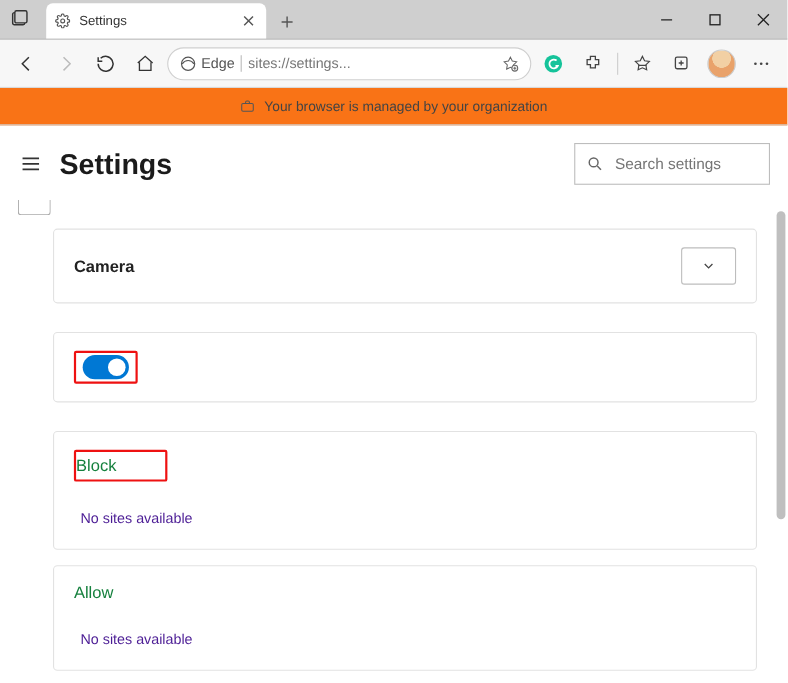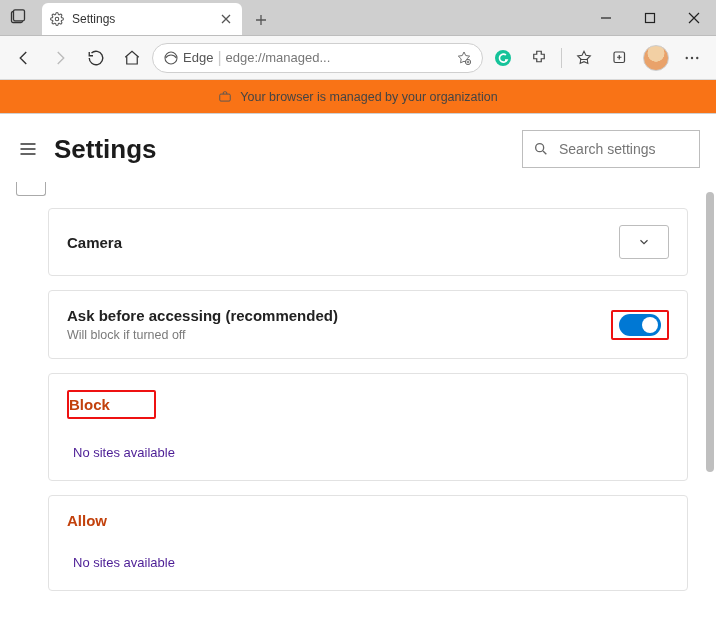--- a/index.html
+++ b/index.html
@@ -128,21 +128,21 @@
     width: 30px; height: 14px;
     border: 1px solid #aaa; border-top:none;
     border-bottom-left-radius:3px; border-bottom-right-radius:3px;
     margin-left: 8px;
     margin-bottom: 12px;
   }
   .card {
     border: 1px solid #e2e2e2;
     border-radius: 4px;
     background:#fff;
-    margin: 8px 8px 14px 40px;
+    margin: 8px 8px 26px 40px;
   }
   .card.pad { padding: 16px 18px; }
   .row { display:flex; align-items:center; }
   .row.space { justify-content: space-between; }
   .sec-title { font-size: 15px; font-weight:600; color:#222; }
   .sec-sub { font-size: 12.5px; color:#7a7a7a; margin-top:4px; }
   .chev-btn {
     width: 50px; height: 34px;
     border: 1px solid #bdbdbd;
     border-radius: 3px;
@@ -159,21 +159,21 @@
   .hl-red {
     border: 2.5px solid #e11;
     border-radius: 2px;
   }
   .hl-toggle { padding: 2px 6px; }
   .hl-block { display:inline-block; padding:4px 44px 4px 0px; }
   .listcard {
     border:1px solid #e2e2e2; border-radius:4px; background:#fff;
     margin: 6px 8px 14px 40px;
   }
-  .listcard .lh { padding:16px 18px 10px 18px; font-weight:700; font-size:15px; color:#c2410c;}
+  .listcard .lh { padding:16px 18px 10px 18px; font-weight:400; font-size:15px; color:#15803d;}
   .listcard .lbody { padding: 16px 18px 20px 24px; font-size:13px; color:#4c1d95;}
   
   .fake-scroll {
     position:absolute; right:2px; top:192px; width:8px; height:280px;
     background:#bfbfbf; border-radius:4px;
   }
   svg { display:block; }
 </style>
 </head>
 <body>
@@ -248,21 +248,21 @@
   </div>
   <div class="addr">
     <span class="edge-ic">
       <svg width="16" height="16" viewBox="0 0 24 24">
           <circle cx="12" cy="12" r="9" fill="none" stroke="#555" stroke-width="1.6"></circle>
           <path d="M4 12c4-6 12-6 16 0" fill="none" stroke="#555" stroke-width="1.6"></path>
         </svg>
     </span>
     <span class="label">Edge</span>
     <span class="sep">|</span>
-    <span class="url">edge://managed...</span>
+    <span class="url">sites://settings...</span>
     <span class="star2">
       <svg width="16" height="16" viewBox="0 0 24 24" fill="none" stroke="#666" stroke-width="1.4">
           <path d="M12 3l2.6 5.3 5.9.9-4.3 4.2 1 5.8L12 16.9 6.8 19.2l1-5.8L3.5 9.2l5.9-.9L12 3z"></path>
           <circle cx="18" cy="18" r="4" fill="#f7f7f7"></circle>
           <path d="M18 16v4M16 18h4" stroke="#666"></path>
         </svg>
     </span>
   </div>
   <div class="tb-btn">
     <svg width="18" height="18">
@@ -338,24 +338,20 @@
         <div class="chev-btn">
           <svg width="14" height="14" viewBox="0 0 24 24" fill="none" stroke="#444" stroke-width="2">
               <path d="M6 9l6 6 6-6"></path>
             </svg>
         </div>
       </div>
     </div>
 
     <div class="card pad">
       <div class="row space">
-        <div>
-          <div class="sec-title">Ask before accessing (recommended)</div>
-          <div class="sec-sub">Will block if turned off</div>
-        </div>
         <div class="hl-red hl-toggle">
           <div class="toggle">
             <div class="knob"></div>
           </div>
         </div>
       </div>
     </div>
 
     <div class="listcard">
       <div class="lh">

